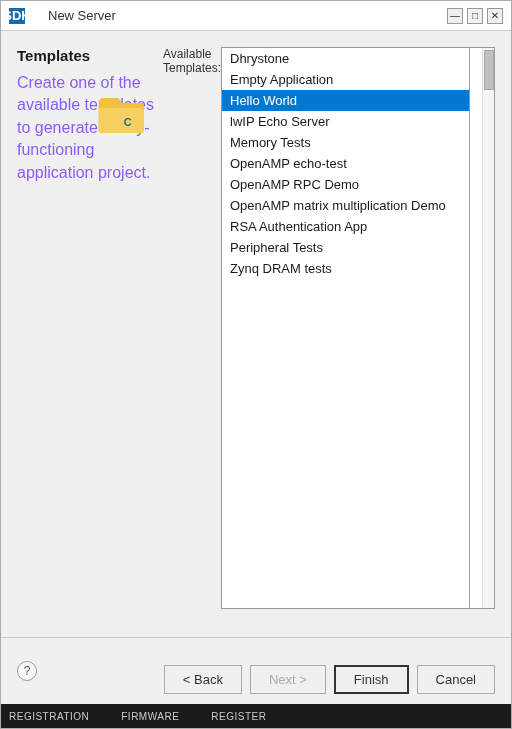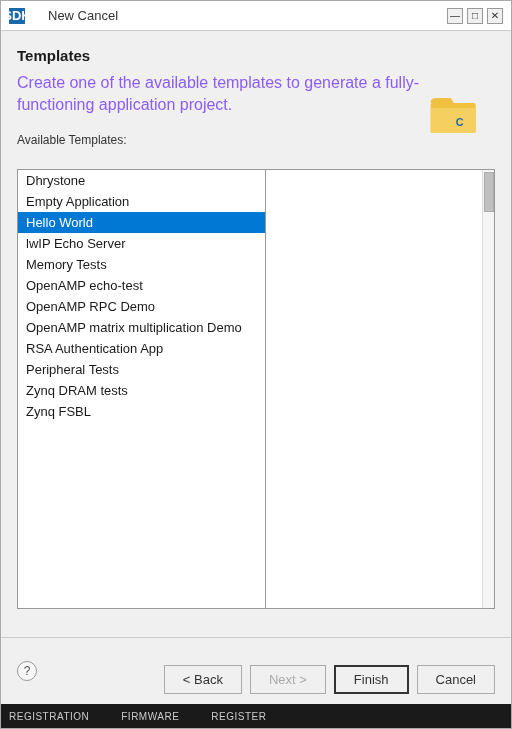--- a/index.html
+++ b/index.html
@@ -73,21 +73,21 @@
       align-items: center;
       justify-content: center;
       font-size: 10px;
       cursor: pointer;
       color: #333;
     }
 
     .content {
       flex: 1;
       display: flex;
-      flex-direction: column;
+      flex-direction: row;
       padding: 16px;
       background: #f0f0f0;
     }
 
     .section-title {
       font-size: 15px;
       font-weight: bold;
       color: #1a1a1a;
       margin-bottom: 8px;
     }
@@ -112,21 +112,21 @@
 
     .available-label {
       font-size: 12px;
       color: #333;
       margin-bottom: 22px;
     }
 
     .templates-area {
       display: flex;
       flex: 1;
-      gap: 16px;
+      gap: 8px;
       border: 1px solid #999;
       background: #fff;
       margin-bottom: 12px;
     }
 
     .template-list {
       width: 248px;
       border-right: 1px solid #999;
       overflow-y: auto;
       background: #fff;
@@ -247,21 +247,21 @@
 </head>
 <body>
 
 <div class="window">
 
   <div class="titlebar">
     <div class="titlebar-left">
       <div class="sdk-icon">
         <span>SDK</span>
       </div>
-      <span class="titlebar-title">New Cancel</span>
+      <span class="titlebar-title">New Server</span>
     </div>
     <div class="titlebar-buttons">
       <div class="titlebar-btn">—</div>
       <div class="titlebar-btn">□</div>
       <div class="titlebar-btn">✕</div>
     </div>
   </div>
 
   <div class="content">
     <div class="relative-container">
@@ -291,21 +291,20 @@
           <div class="template-item">Empty Application</div>
           <div class="template-item selected">Hello World</div>
           <div class="template-item">lwIP Echo Server</div>
           <div class="template-item">Memory Tests</div>
           <div class="template-item">OpenAMP echo-test</div>
           <div class="template-item">OpenAMP RPC Demo</div>
           <div class="template-item">OpenAMP matrix multiplication Demo</div>
           <div class="template-item">RSA Authentication App</div>
           <div class="template-item">Peripheral Tests</div>
           <div class="template-item">Zynq DRAM tests</div>
-          <div class="template-item">Zynq FSBL</div>
         </div>
 
       <div class="template-description">
         <div class="desc-scrollbar">
           <div class="desc-scrollbar-thumb"></div>
         </div>
       </div>
     </div>
   </div>
 

